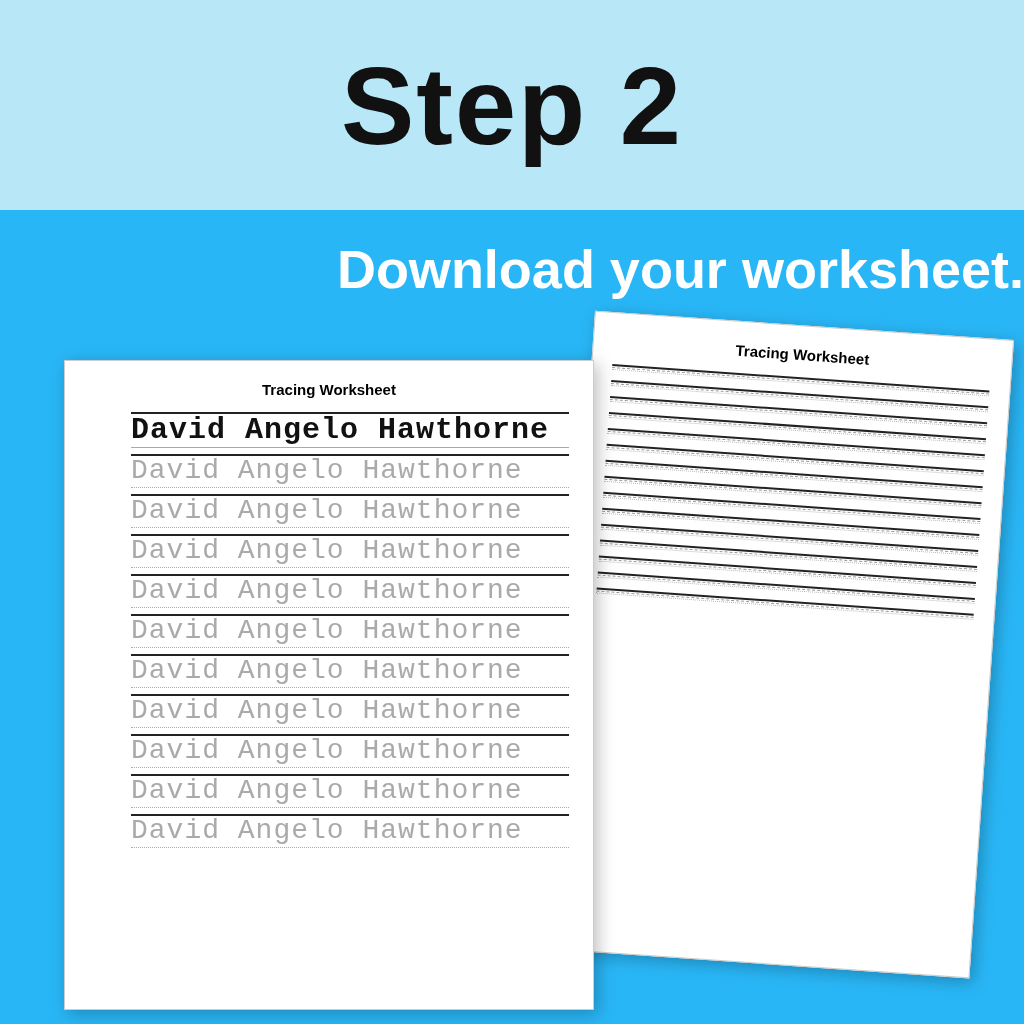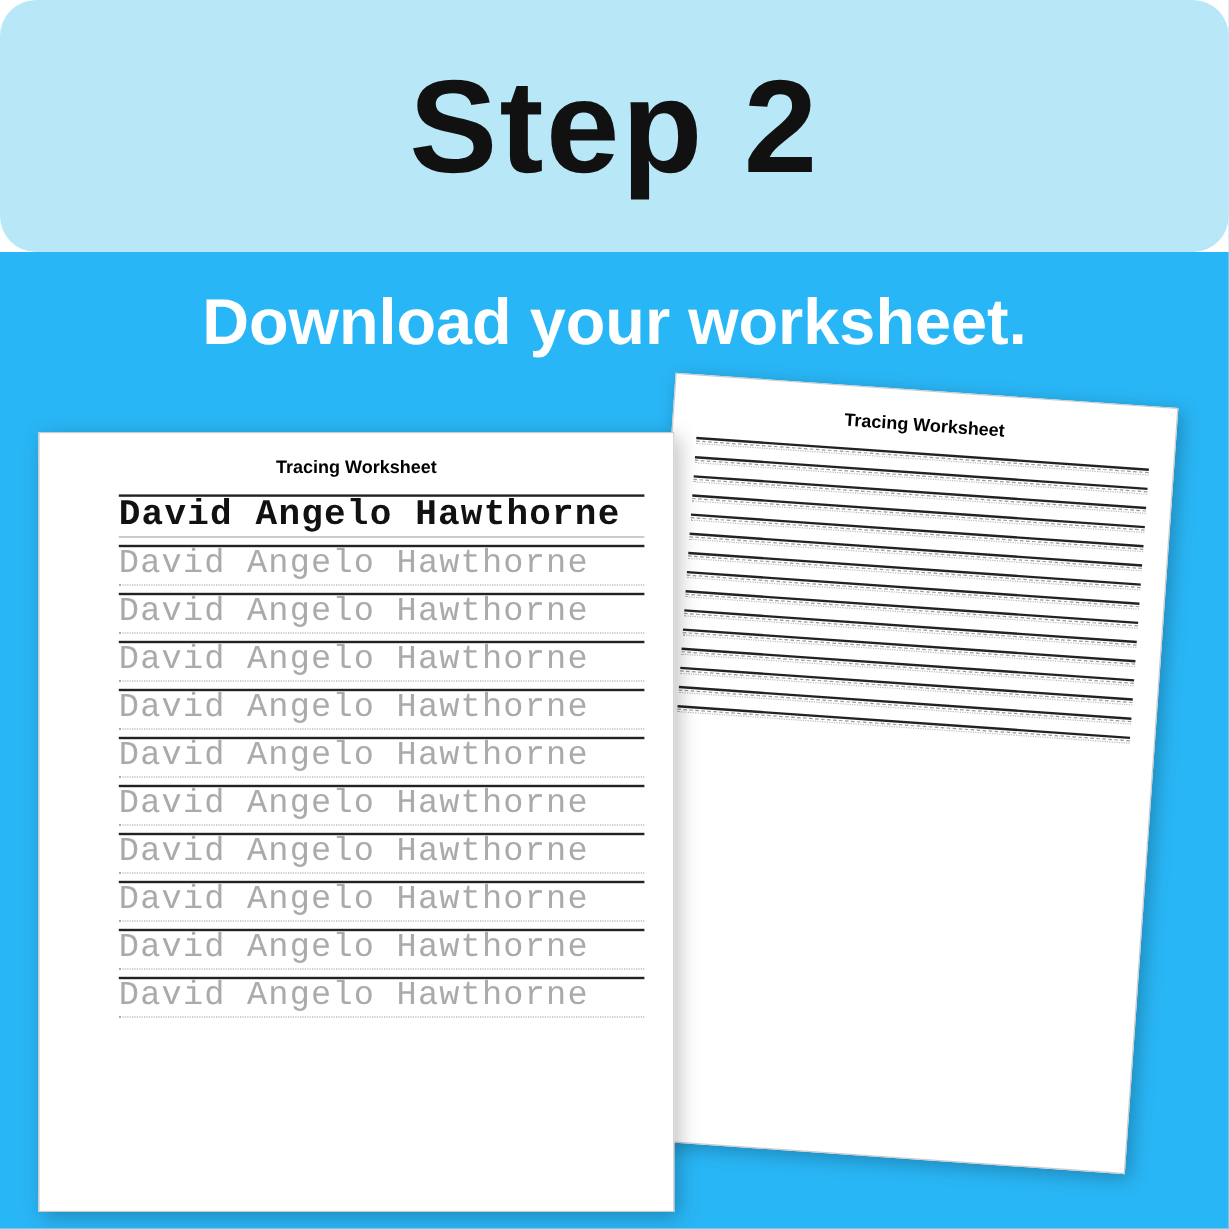--- a/index.html
+++ b/index.html
@@ -11,38 +11,37 @@
       font-family: Arial, sans-serif;
     }
 
     .top-section {
       background-color: #b8e8f8;
       width: 100%;
       height: 210px;
       display: flex;
       align-items: center;
       justify-content: center;
-      border-radius: 30px;
     }
 
     .step-title {
       font-size: 110px;
       font-weight: 900;
       color: #111;
       font-family: Arial, sans-serif;
       letter-spacing: 2px;
     }
 
     .bottom-section {
       background-color: #29b6f6;
       width: 100%;
       height: 814px;
       display: flex;
       flex-direction: column;
-      align-items: center;
+      align-items: flex-end;
       position: relative;
       overflow: hidden;
     }
 
     .subtitle {
       color: white;
       font-size: 54px;
       font-weight: 700;
       margin-top: 28px;
       margin-bottom: 30px;

